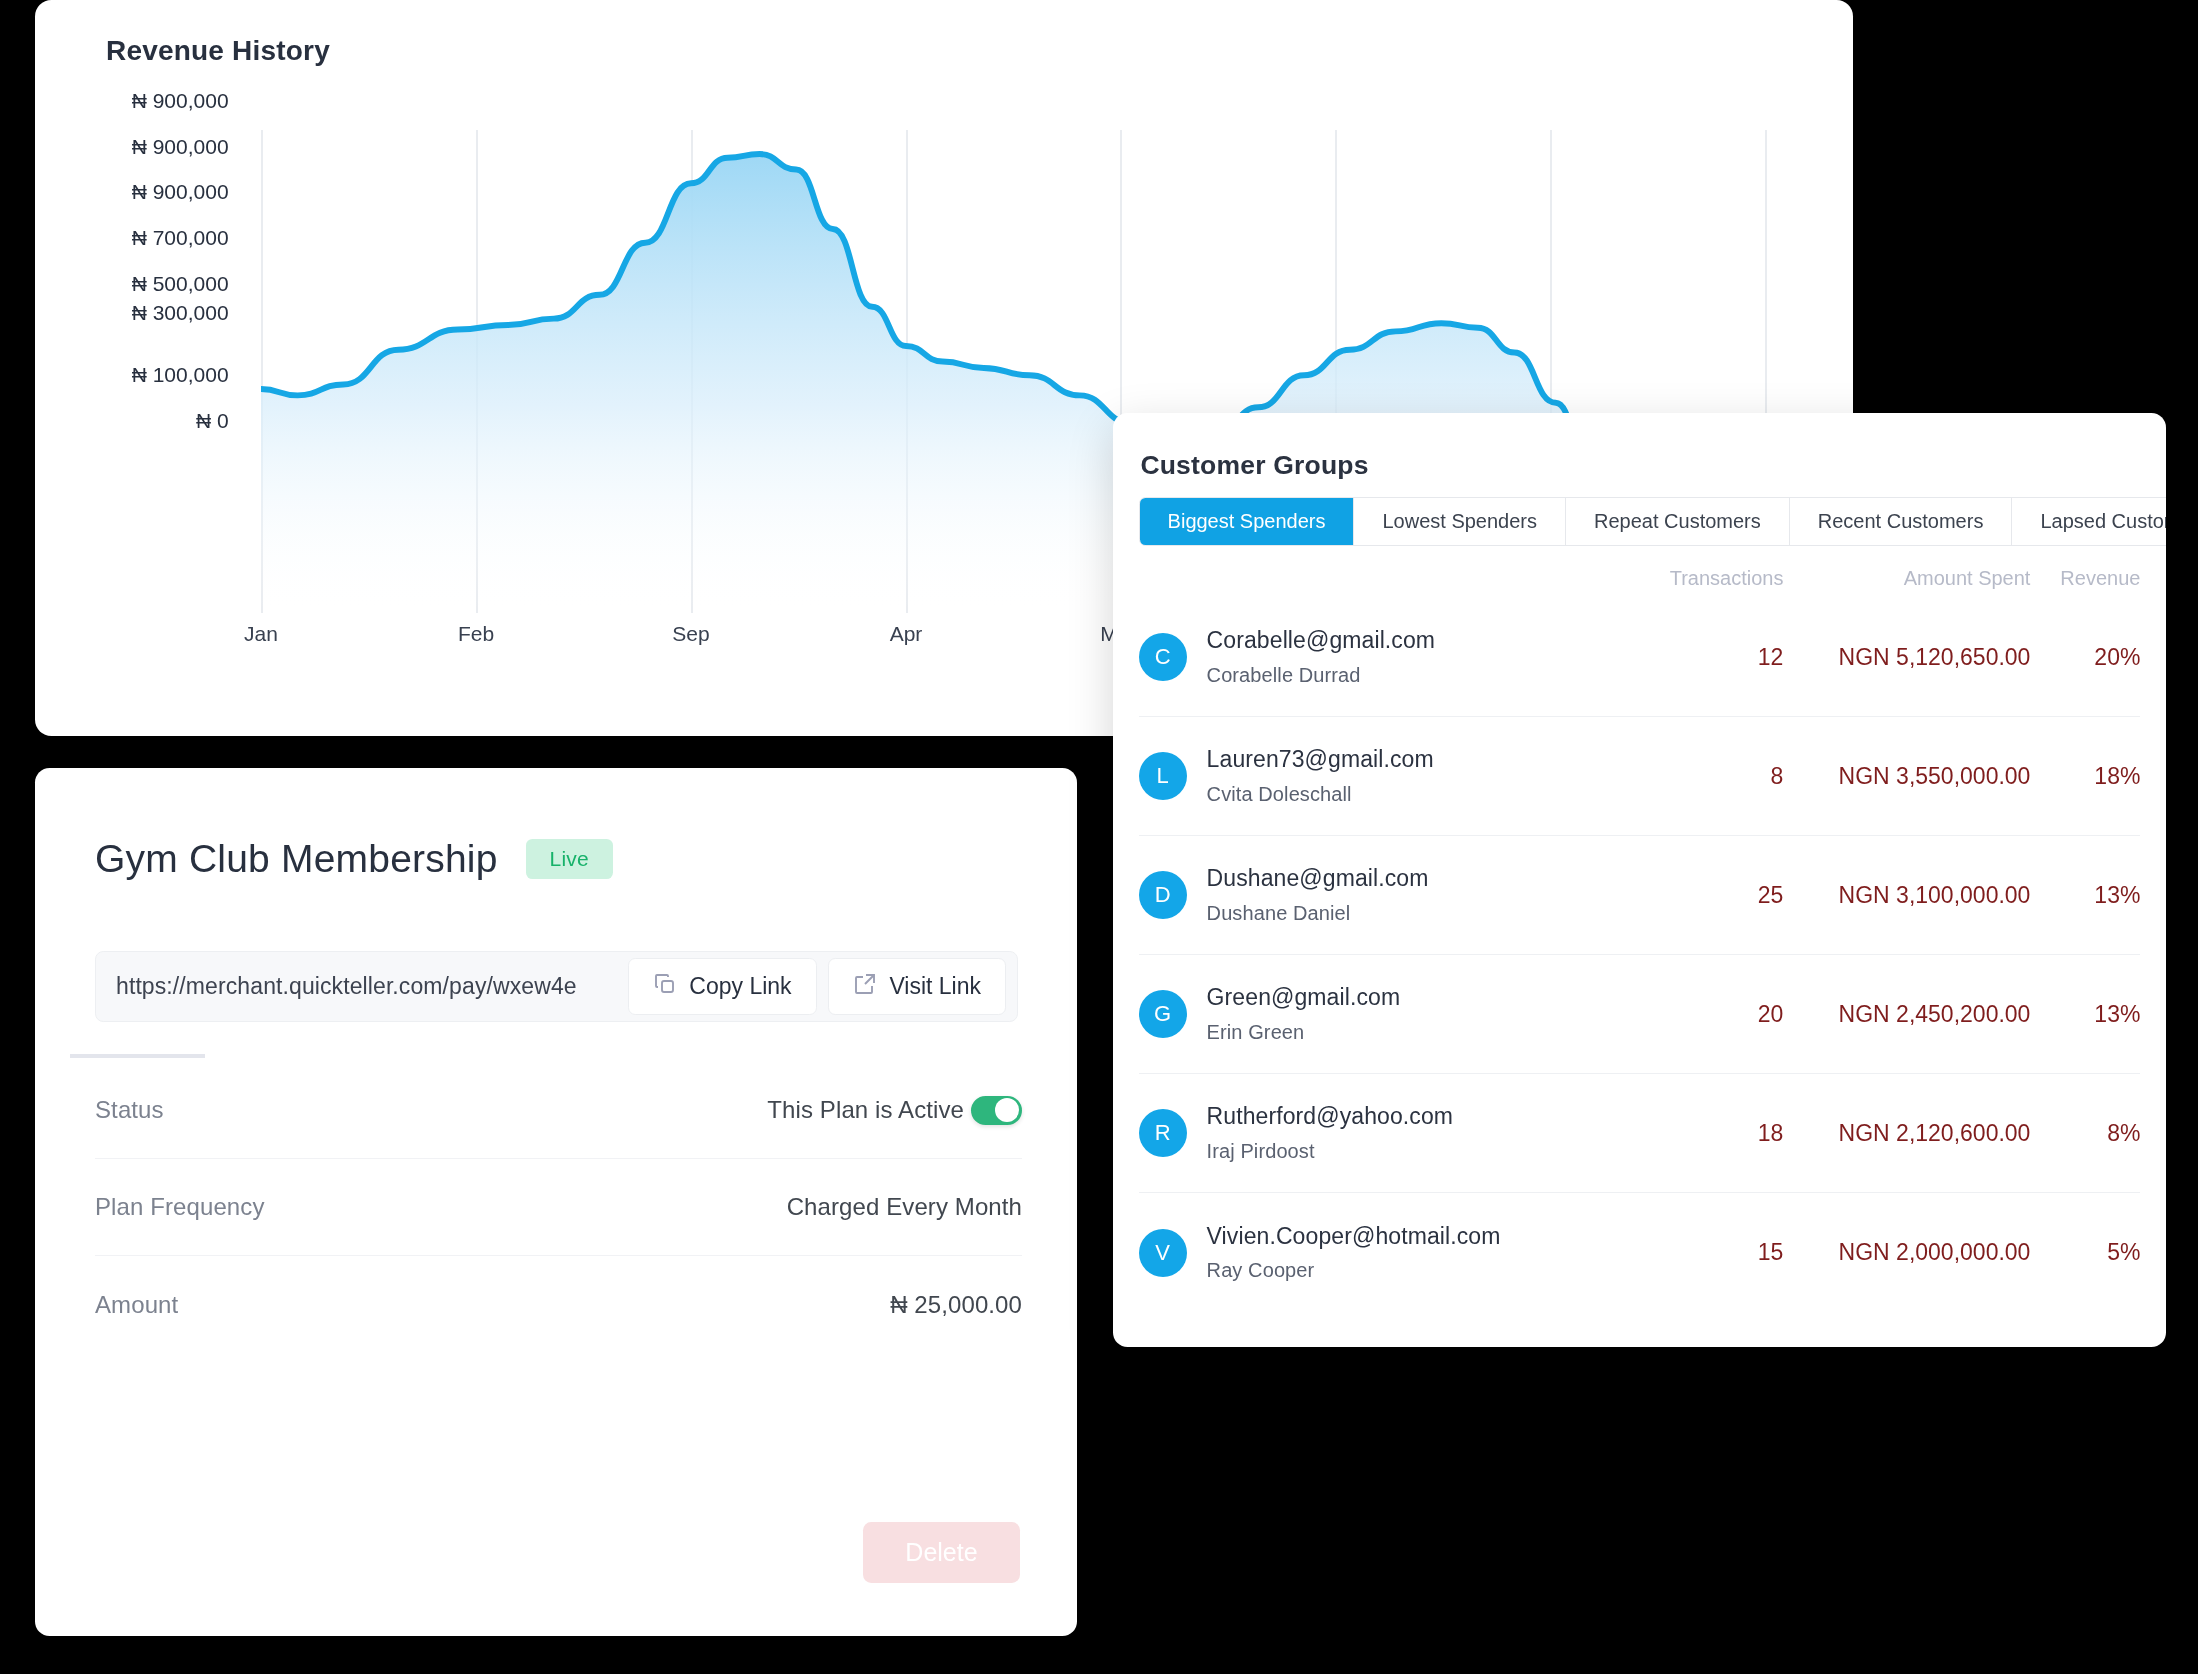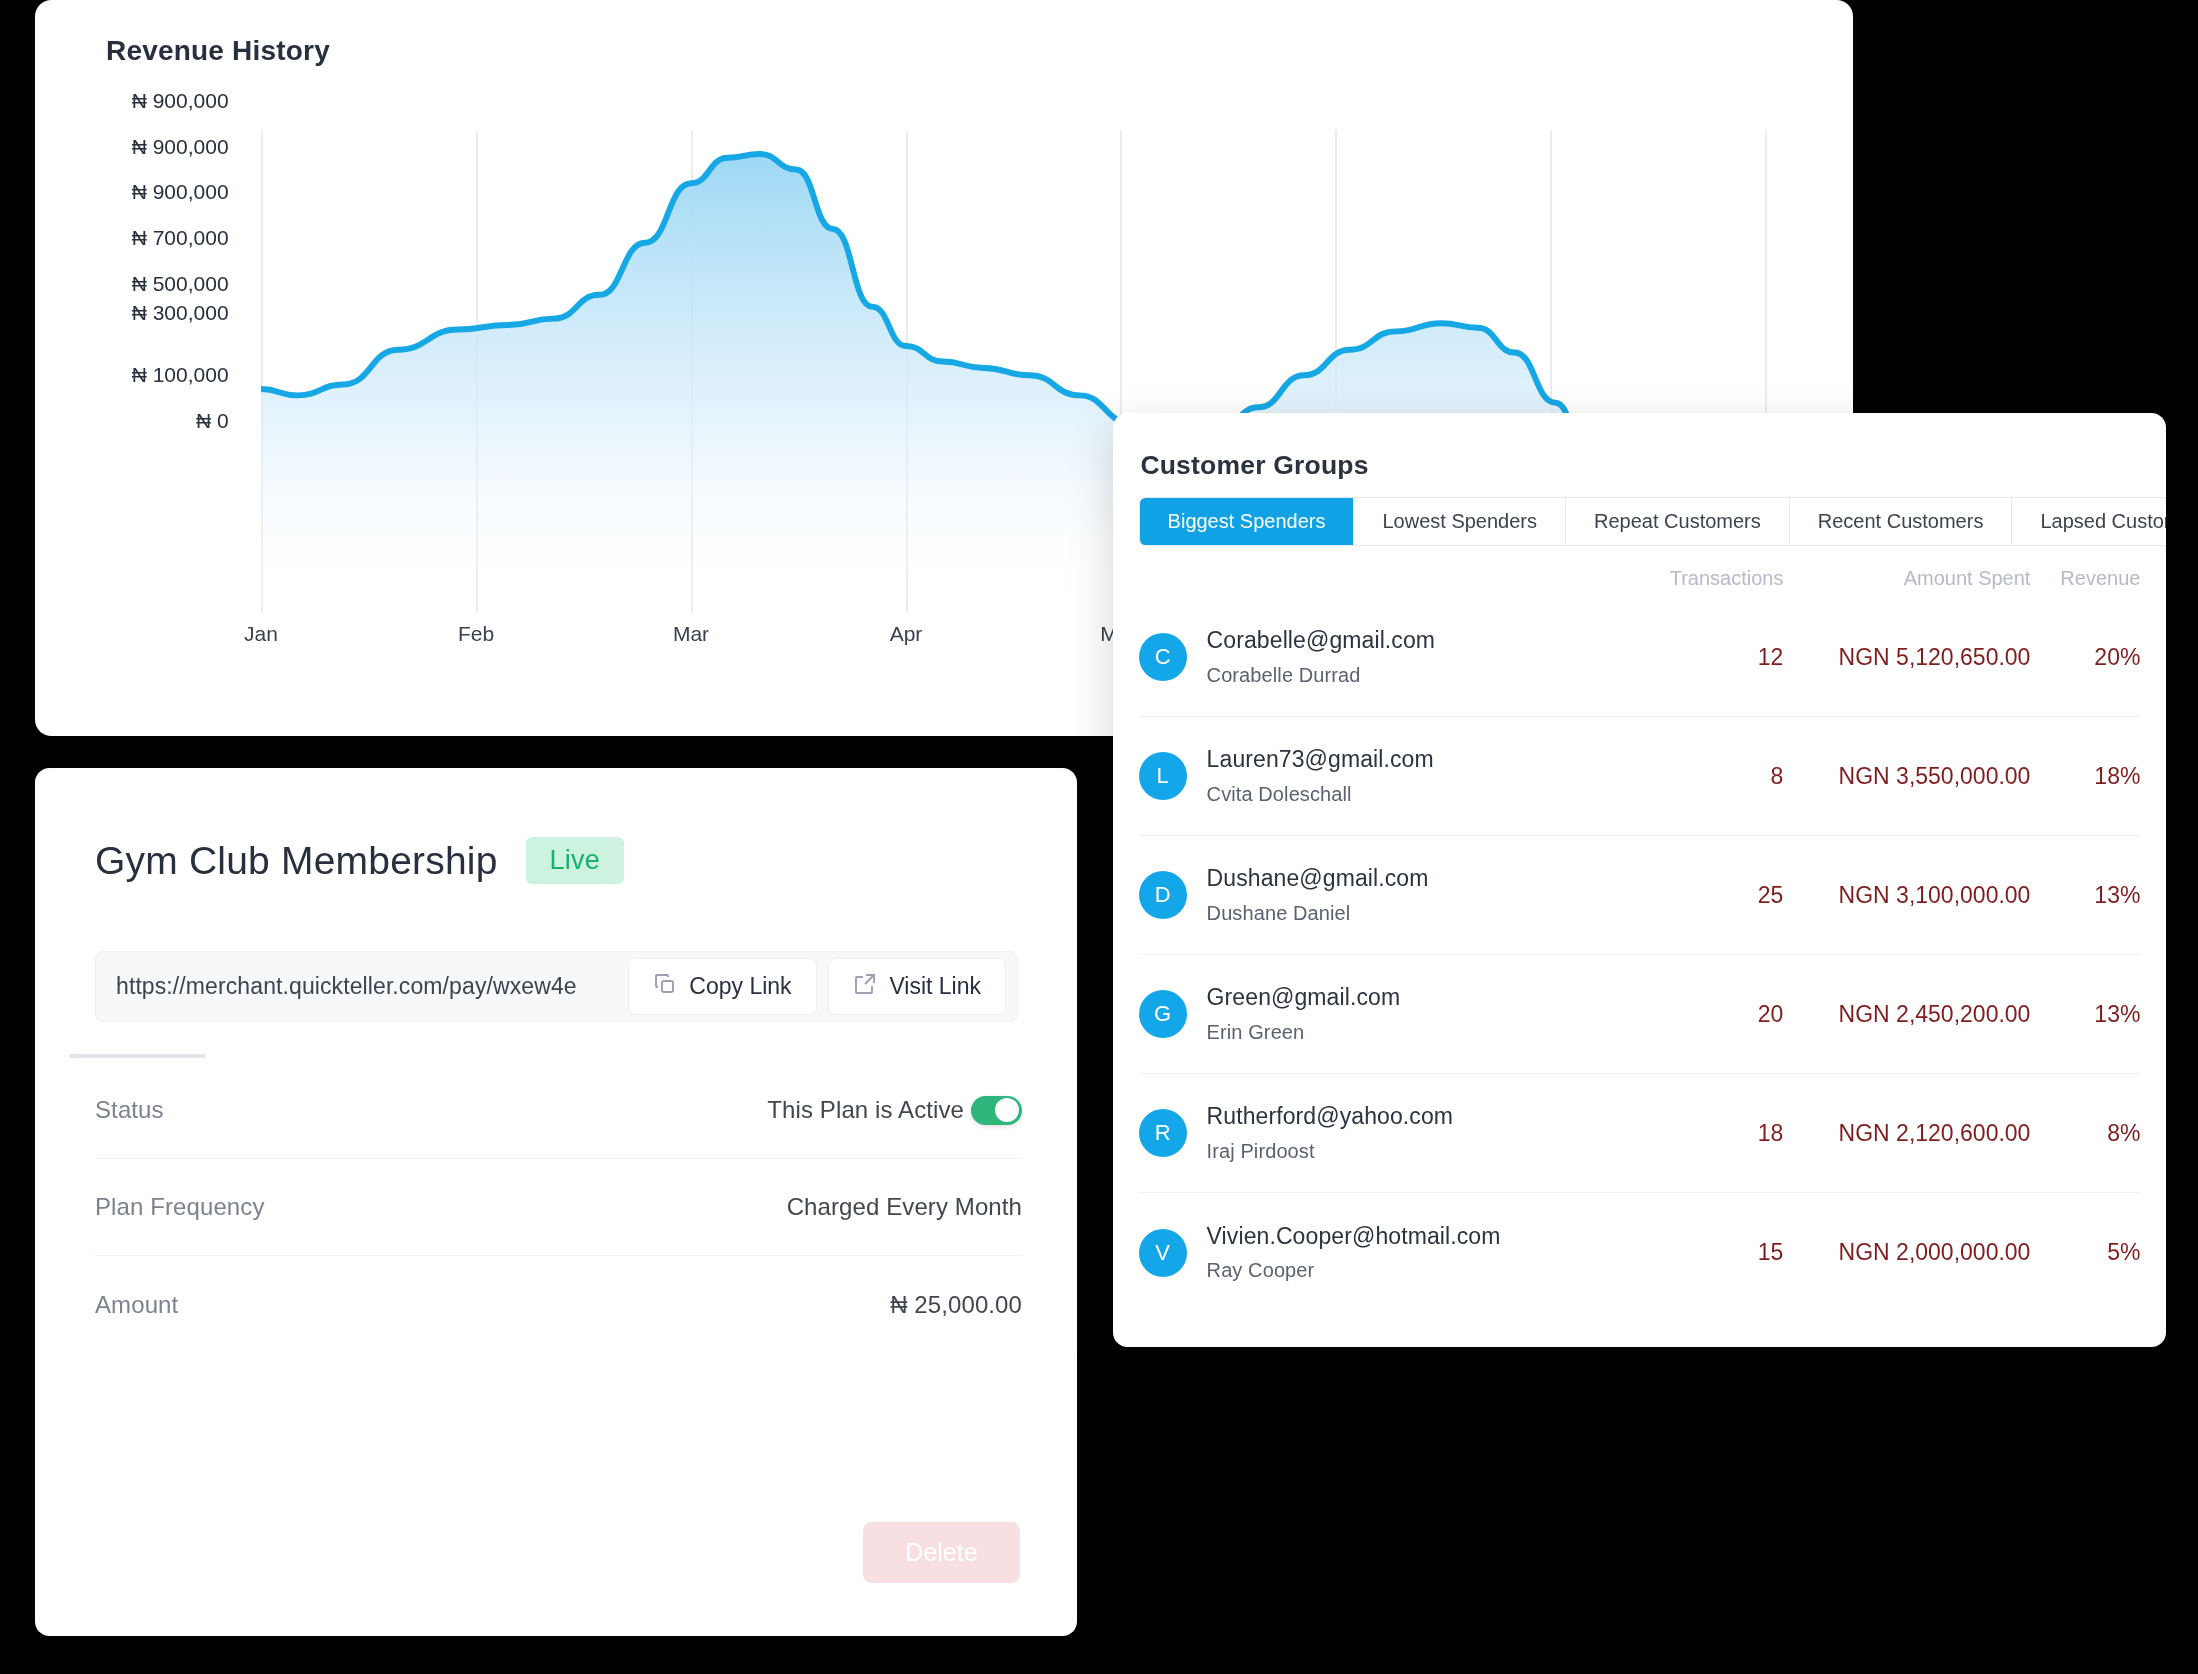--- a/index.html
+++ b/index.html
@@ -49,21 +49,21 @@
     width: 1042px; height: 868px;
     background: #ffffff;
     border-radius: 14.6px;
     box-shadow: 0 12.8px 40px rgba(0,0,0,0.16);
     overflow: hidden;
   }
   .plan-head { position: absolute; left: 60px; top: 69px; display: flex; align-items: center; gap: 28px; }
   .plan-title { font-size: 39px; font-weight: 400; color: #28303f; letter-spacing: 0.2px; }
   .live-badge {
     background: #cdf2e0; color: #17b26a;
-    font-size: 27px; padding: 8.2px 24px; border-radius: 6.4px;
+    font-size: 21px; padding: 8.2px 24px; border-radius: 6.4px;
     letter-spacing: 0.2px;
   }
   .link-box {
     position: absolute; left: 60px; top: 183px;
     width: 923px; height: 71px;
     background: #f7f8fa; border: 1.3px solid #edeff2; border-radius: 8.2px;
     display: flex; align-items: center;
   }
   .link-url { margin-left: 20px; font-size: 23px; color: #3d4350; flex: 1; letter-spacing: 0.1px; }
   .link-btn {
@@ -204,21 +204,21 @@
             </linearGradient>
           </defs>
           <path id="areaPath" fill="url(#areaFill)" stroke="none" d="M 0 315 C 20 315, 20 322, 40 322 C 65 322, 65 310, 90 310 C 120 310, 120 272, 150 272 C 182.5 272, 182.5 250, 215 250 C 242.5 250, 242.5 245, 270 245 C 295 245, 295 238, 320 238 C 345 238, 345 212, 370 212 C 395 212, 395 155, 420 155 C 445 155, 445 90, 470 90 C 490 90, 490 62, 510 62 C 527.5 62, 527.5 58, 545 58 C 565 58, 565 75, 585 75 C 605 75, 605 140, 625 140 C 646.5 140, 646.5 225, 668 225 C 686.5 225, 686.5 268, 705 268 C 725 268, 725 285, 745 285 C 767.5 285, 767.5 292, 790 292 C 815 292, 815 300, 840 300 C 867.5 300, 867.5 322, 895 322 C 922.5 322, 922.5 352, 950 352 C 975 352, 975 366, 1000 366 C 1022.5 366, 1022.5 362, 1045 362 C 1067.5 362, 1067.5 335, 1090 335 C 1115 335, 1115 300, 1140 300 C 1165 300, 1165 272, 1190 272 C 1215 272, 1215 252, 1240 252 C 1265 252, 1265 243, 1290 243 C 1310 243, 1310 248, 1330 248 C 1350 248, 1350 275, 1370 275 C 1392.5 275, 1392.5 330, 1415 330 C 1432.5 330, 1432.5 390, 1450 390 C 1460 390, 1460 452, 1470 452 C 1480 452, 1480 500, 1490 500 C 1500 500, 1500 520, 1510 520 C 1520 520, 1520 500, 1530 500 C 1545 500, 1545 450, 1560 450 C 1575 450, 1575 420, 1590 420 C 1600 420, 1600 415, 1610 415 C 1625 415, 1625 418, 1640 418 C 1655 418, 1655 430, 1670 430 C 1685 430, 1685 455, 1700 455 C 1712.5 455, 1712.5 495, 1725 495 C 1732.5 495, 1732.5 520, 1740 520 L 1740 560 L 0 560 Z"></path>
           <path id="linePath" fill="none" stroke="#16a7e5" stroke-width="6.5" stroke-linecap="round" stroke-linejoin="round" d="M 0 315 C 20 315, 20 322, 40 322 C 65 322, 65 310, 90 310 C 120 310, 120 272, 150 272 C 182.5 272, 182.5 250, 215 250 C 242.5 250, 242.5 245, 270 245 C 295 245, 295 238, 320 238 C 345 238, 345 212, 370 212 C 395 212, 395 155, 420 155 C 445 155, 445 90, 470 90 C 490 90, 490 62, 510 62 C 527.5 62, 527.5 58, 545 58 C 565 58, 565 75, 585 75 C 605 75, 605 140, 625 140 C 646.5 140, 646.5 225, 668 225 C 686.5 225, 686.5 268, 705 268 C 725 268, 725 285, 745 285 C 767.5 285, 767.5 292, 790 292 C 815 292, 815 300, 840 300 C 867.5 300, 867.5 322, 895 322 C 922.5 322, 922.5 352, 950 352 C 975 352, 975 366, 1000 366 C 1022.5 366, 1022.5 362, 1045 362 C 1067.5 362, 1067.5 335, 1090 335 C 1115 335, 1115 300, 1140 300 C 1165 300, 1165 272, 1190 272 C 1215 272, 1215 252, 1240 252 C 1265 252, 1265 243, 1290 243 C 1310 243, 1310 248, 1330 248 C 1350 248, 1350 275, 1370 275 C 1392.5 275, 1392.5 330, 1415 330 C 1432.5 330, 1432.5 390, 1450 390 C 1460 390, 1460 452, 1470 452 C 1480 452, 1480 500, 1490 500 C 1500 500, 1500 520, 1510 520 C 1520 520, 1520 500, 1530 500 C 1545 500, 1545 450, 1560 450 C 1575 450, 1575 420, 1590 420 C 1600 420, 1600 415, 1610 415 C 1625 415, 1625 418, 1640 418 C 1655 418, 1655 430, 1670 430 C 1685 430, 1685 455, 1700 455 C 1712.5 455, 1712.5 495, 1725 495 C 1732.5 495, 1732.5 520, 1740 520"></path>
         </svg>
       </div>
 
       <div class="x-labels" id="x-labels">
           <div class="x-label" style="left: 0px;">Jan</div>
           <div class="x-label" style="left: 215px;">Feb</div>
-          <div class="x-label" style="left: 430px;">Mar</div>
+          <div class="x-label" style="left: 430px;">Sep</div>
           <div class="x-label" style="left: 645px;">Apr</div>
           <div class="x-label" style="left: 859px;">May</div>
           <div class="x-label" style="left: 1074px;">Jun</div>
         </div>
     </div>
   </div>
 
   <div class="plan-card">
     <div class="plan-head">
       <div class="plan-title">Gym Club Membership</div>

